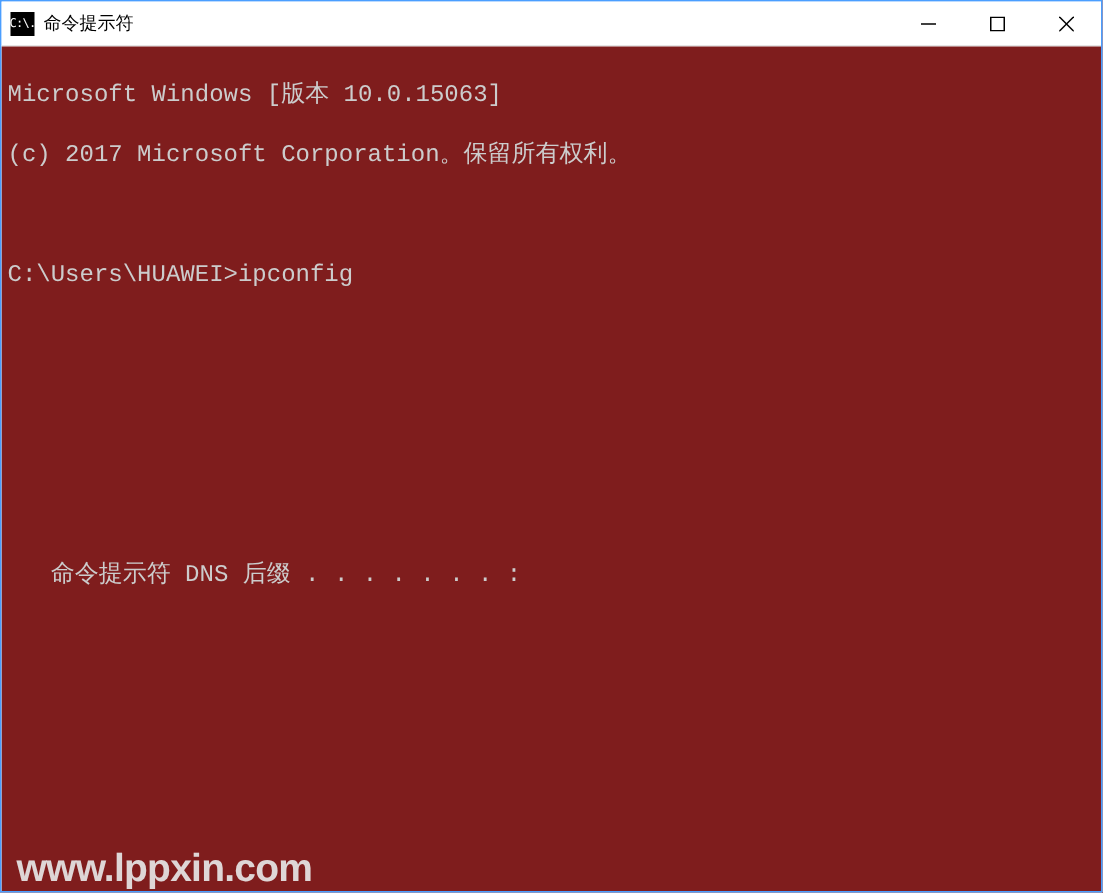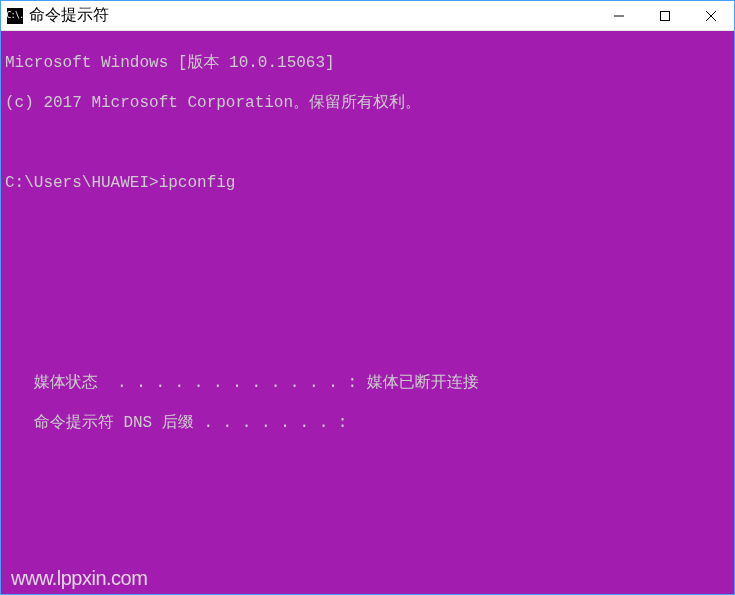--- a/index.html
+++ b/index.html
@@ -27,55 +27,55 @@
       background: #000;
       display: flex;
       align-items: center;
       justify-content: center;
       font-size: 8px;
       color: #fff;
       letter-spacing: -0.5px;
       font-family: monospace;
     }
     .titlebar-title {
-      font-size: 16px;
+      font-size: 12px;
       color: #000;
       flex: 1;
     }
     .titlebar-buttons {
       display: flex;
       height: 100%;
     }
     .win-btn {
       width: 46px;
       height: 100%;
       display: flex;
       align-items: center;
       justify-content: center;
       cursor: pointer;
       font-size: 12px;
       color: #000;
     }
     .terminal {
-      background: #a21caf;
+      background: #7f1d1d;
       color: #ccc;
       font-family: "NSimSun", "SimSun", "Courier New", monospace;
       font-size: 16px;
       line-height: 20px;
       padding: 2px 4px;
       height: calc(100% - 30px);
       white-space: pre;
       overflow: hidden;
       position: relative;
     }
     .watermark {
       position: absolute;
       font-family: Arial, sans-serif;
-      font-size: 20px;
-      font-weight: normal;
+      font-size: 26px;
+      font-weight: bold;
       color: rgba(230,230,230,0.92);
       left: 10px;
       bottom: 6px;
       letter-spacing: -0.5px;
     }
     .term-line { white-space: pre; }
   </style>
 </head>
 <body>
 
@@ -104,21 +104,20 @@
 
 <div class="terminal">
 <div class="term-line">Microsoft Windows [版本 10.0.15063]</div>
 <div class="term-line">(c) 2017 Microsoft Corporation。保留所有权利。</div>
 <div class="term-line"> </div>
 <div class="term-line"><span>C:\Users\HUAWEI&gt;</span><span>ipconfig</span></div>
 <div class="term-line"> </div>
 <div class="term-line"> </div>
 <div class="term-line"> </div>
 <div class="term-line"> </div>
-<div class="term-line">   媒体状态  . . . . . . . . . . . . : 媒体已断开连接</div>
 <div class="term-line">   命令提示符 DNS 后缀 . . . . . . . :</div>
 <div class="term-line"> </div>
 
 
 
 
 
 
 
 

